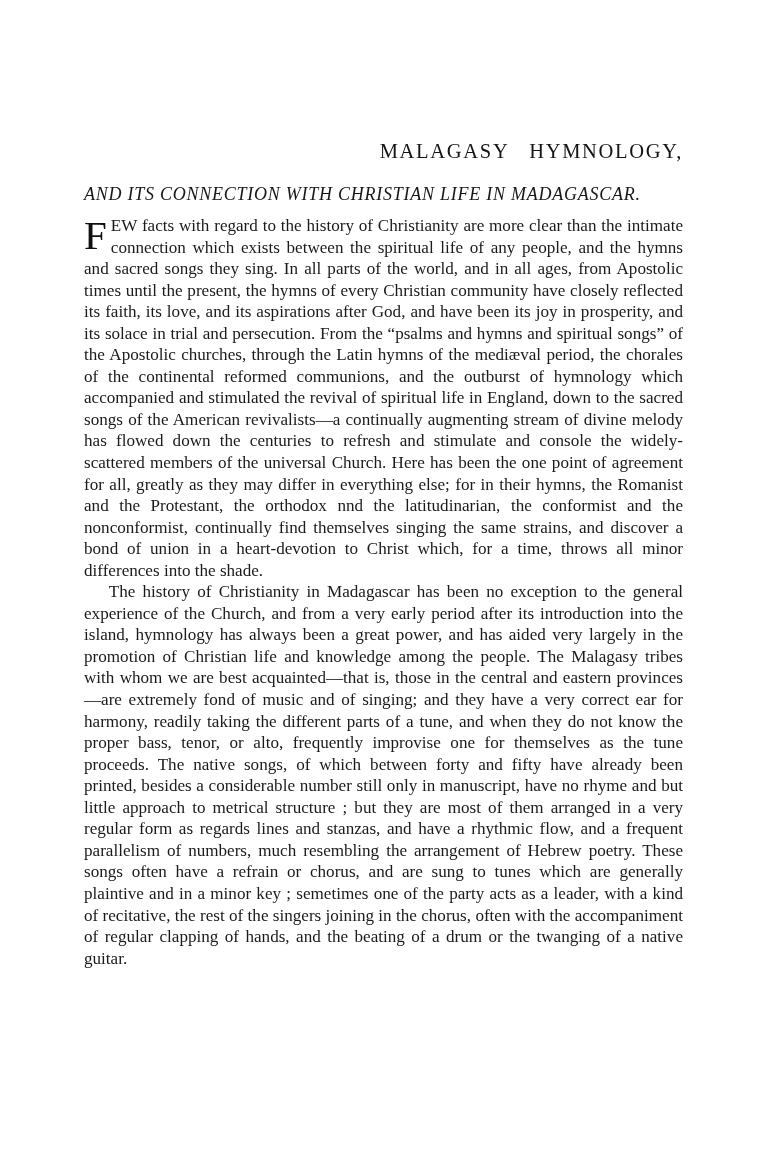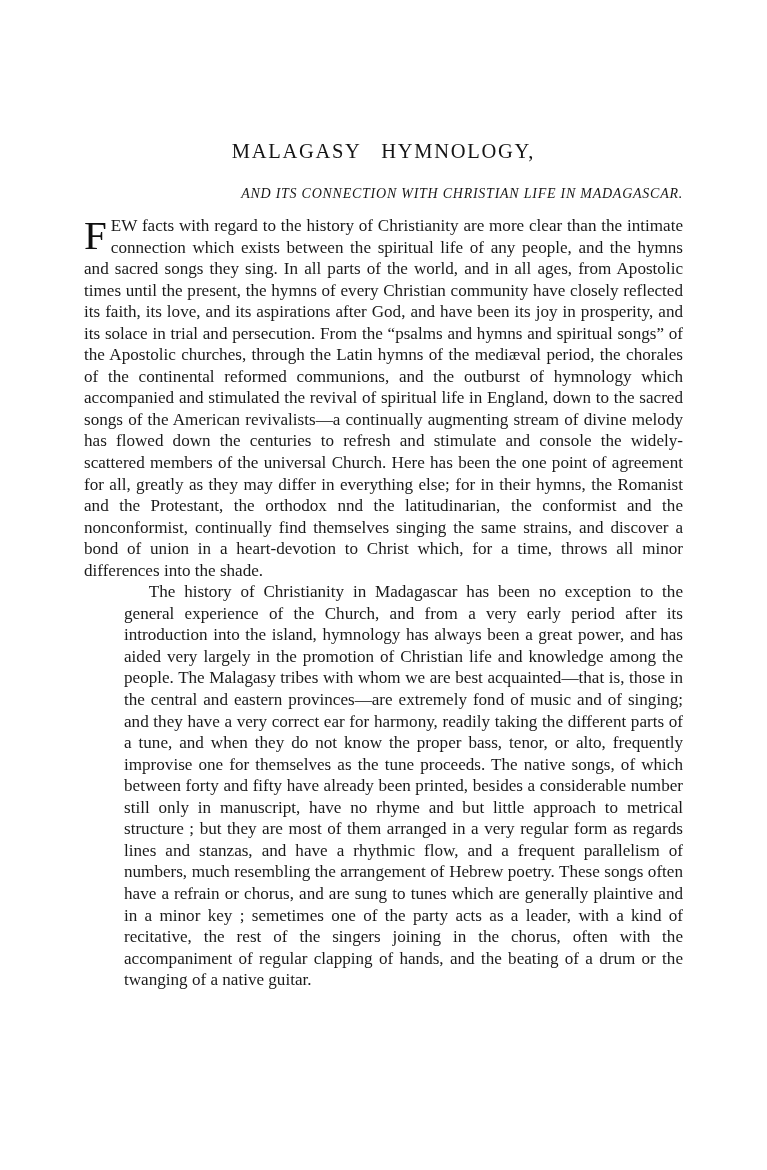--- a/index.html
+++ b/index.html
@@ -26,35 +26,35 @@
   }
 
   .textblock {
     position: absolute;
     left: 84px;
     top: 138px;
     width: 599px;
   }
 
   .article-title {
-    text-align: center;
+    text-align: right;
     font-size: 20.5px;
     letter-spacing: 1.7px;
     font-weight: normal;
     margin: 0 0 0 0;
     padding: 0;
     line-height: 26px;
     white-space: pre;
     color: #141414;
   }
 
   .article-subtitle {
-    text-align: right;
+    text-align: left;
     font-style: italic;
-    font-size: 14px;
+    font-size: 18px;
     letter-spacing: 0.75px;
     line-height: 22px;
     margin: 19px 0 0 0;
     color: #171717;
   }
 
   .body-copy {
     margin: 0;
     padding: 0;
   }
@@ -70,21 +70,20 @@
     hyphens: none;
     -webkit-hyphens: none;
   }
 
   p.para.first {
     margin-top: 10px;
   }
 
   p.para.indent {
     text-indent: 1.45em;
-    margin-left: 40px;
   }
 
   
   .dropcap {
     float: left;
     font-size: 41px;
     line-height: 36px;
     padding: 2px 3px 0 0;
     margin: 0 1px 0 0;
     font-family: "Liberation Serif", "DejaVu Serif", serif;

